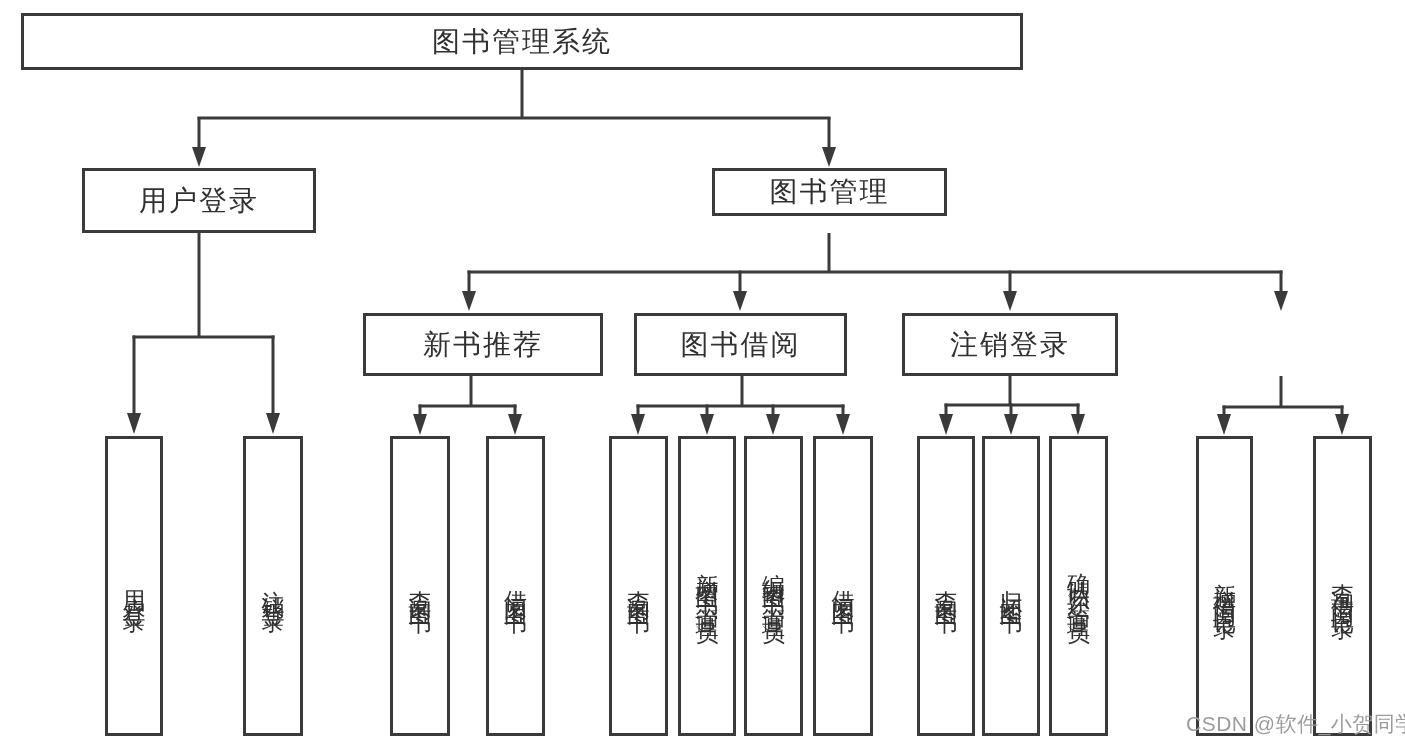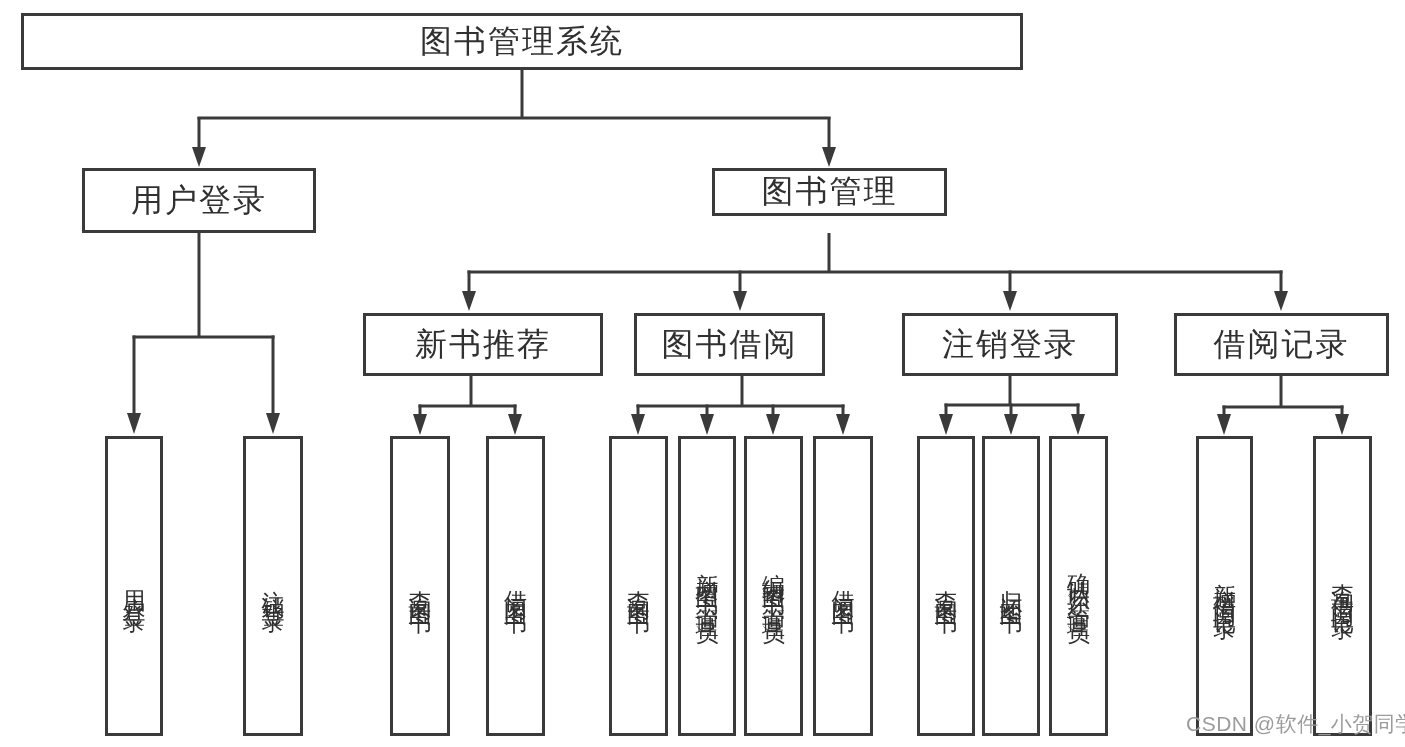--- a/index.html
+++ b/index.html
@@ -17,21 +17,21 @@
     position:absolute;
     box-sizing:border-box;
     border:3px solid #3a3a3a;
     background:#ffffff;
     display:flex;
     align-items:center;
     justify-content:center;
     color:#303030;
   }
   .node.h span {
-    font-size:32px;
+    font-size:28px;
     letter-spacing:2px;
     white-space:nowrap;
   }
   .node.v span {
     writing-mode:vertical-rl;
     font-size:23px;
     line-height:1;
     letter-spacing:7px;
     max-height:96%;
   }
@@ -132,28 +132,25 @@
   <div class="node h" style="left:82px;top:168px;width:234px;height:65px">
     <span>用户登录</span>
   </div>
   <div class="node h" style="left:712px;top:168px;width:235px;height:48px">
     <span>图书管理</span>
   </div>
 
   <div class="node h" style="left:363px;top:313px;width:240px;height:63px">
     <span>新书推荐</span>
   </div>
-  <div class="node h" style="left:634px;top:313px;width:191px;height:63px">
+  <div class="node h" style="left:634px;top:313px;width:213px;height:63px">
     <span>图书借阅</span>
   </div>
   <div class="node h" style="left:902px;top:313px;width:216px;height:63px">
     <span>注销登录</span>
-  </div>
-  <div class="node h" style="left:1174px;top:313px;width:215px;height:63px">
-    <span>借阅记录</span>
   </div>
 
   <div class="node v" style="left:105px;top:436px;width:58px;height:300px">
     <span>用户登录</span>
   </div>
   <div class="node v" style="left:243px;top:436px;width:60px;height:300px">
     <span>注销登录</span>
   </div>
 
   <div class="node v" style="left:390px;top:436px;width:60px;height:300px">

